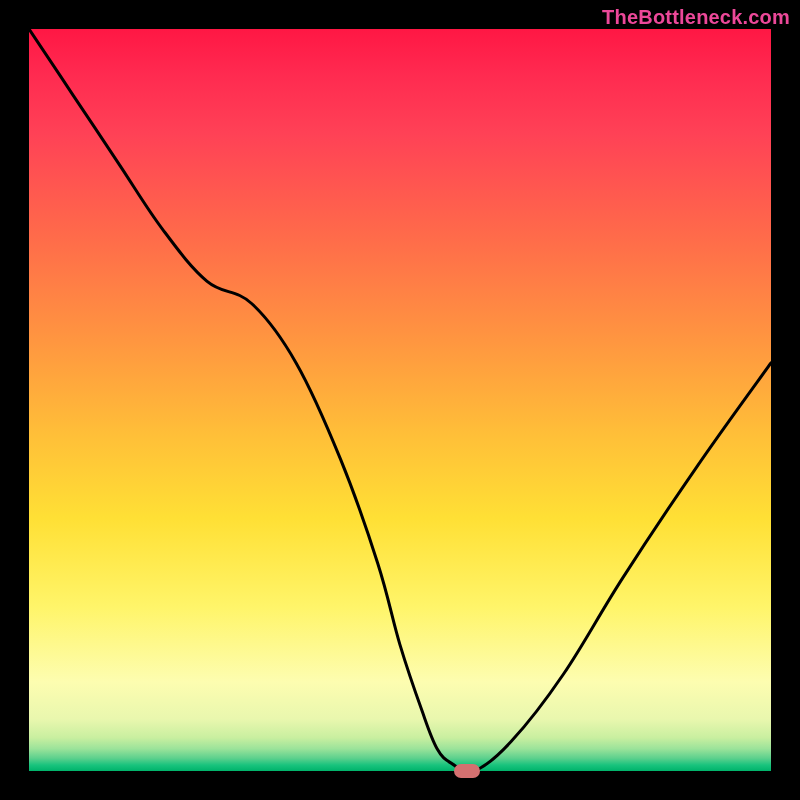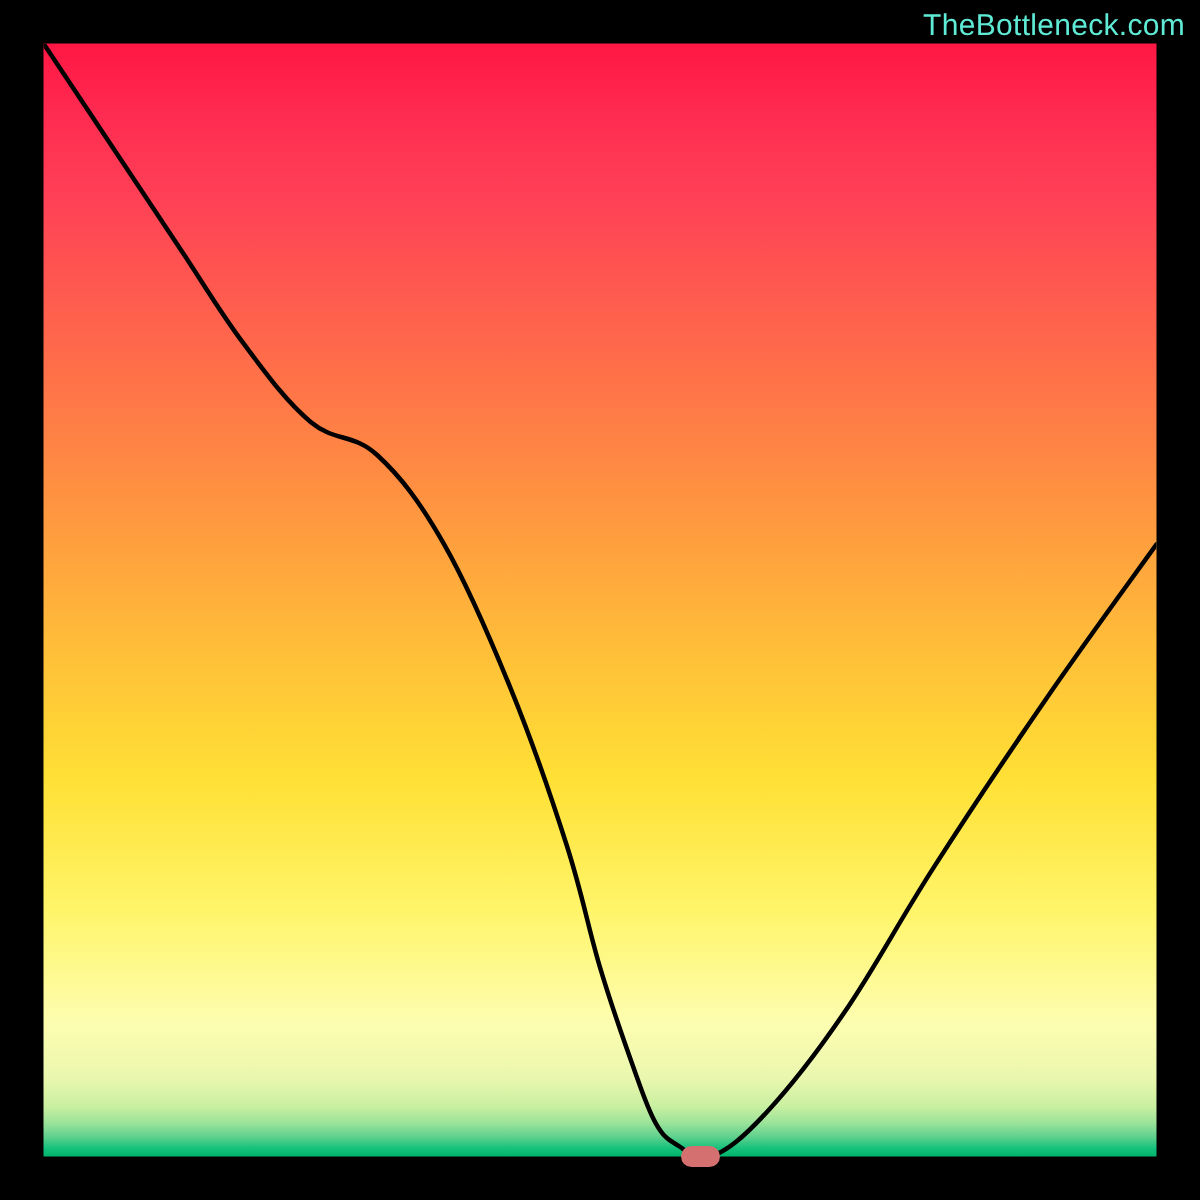--- a/index.html
+++ b/index.html
@@ -39,22 +39,22 @@
       #5bd08d 98.3%,
       #19c37d 99.2%,
       #00b36b 100%);
   }
   .watermark {
     position: absolute;
     top: 6px;
     right: 10px;
     font-family: Arial, Helvetica, sans-serif;
     font-size: 20px;
-    font-weight: 400;
-    color: #5eead4;
+    font-weight: 700;
+    color: #ec4899;
     letter-spacing: 0.2px;
   }
   .curve {
     position: absolute;
     left: 29px;
     top: 29px;
     width: 742px;
     height: 742px;
   }
   .marker {

